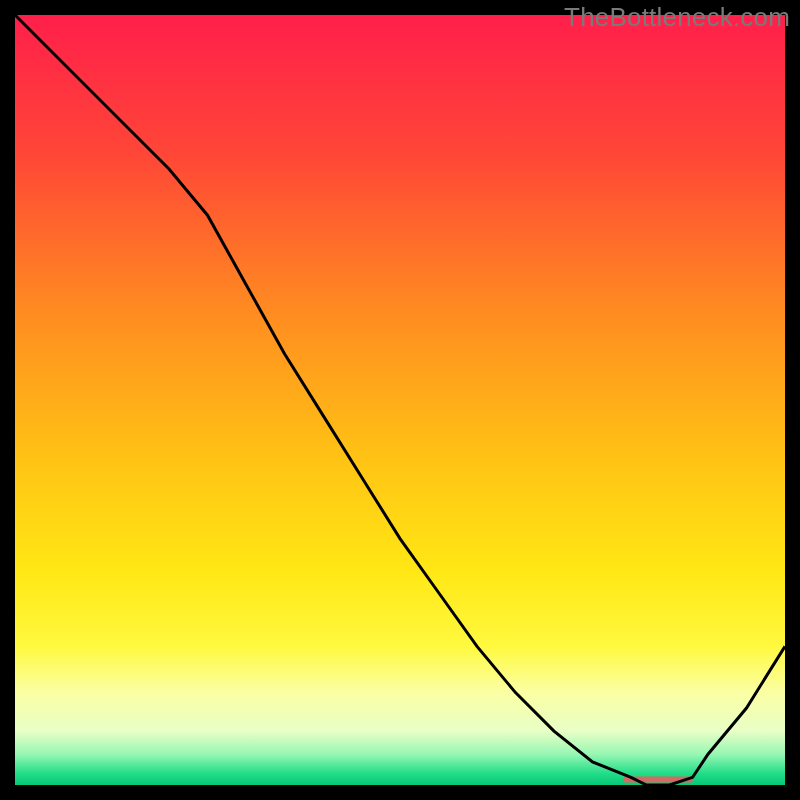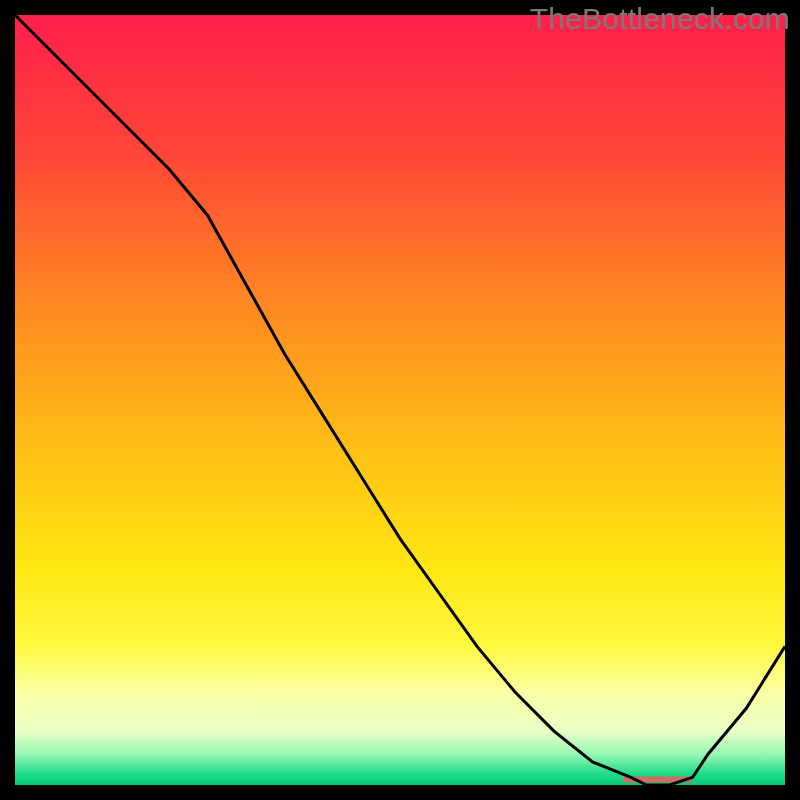--- a/index.html
+++ b/index.html
@@ -24,21 +24,21 @@
     left: 0;
     top: 0;
     width: 770px;
     height: 770px;
   }
   .watermark {
     position: absolute;
     top: 2px;
     right: 10px;
     color: #7a7a7a;
-    font-size: 30px;
+    font-size: 26px;
     font-weight: 500;
     letter-spacing: 0.2px;
   }
 </style>
 </head>
 <body>
 
 <div class="frame">
   <svg class="plot" viewBox="0 0 770 770">
     <defs>

